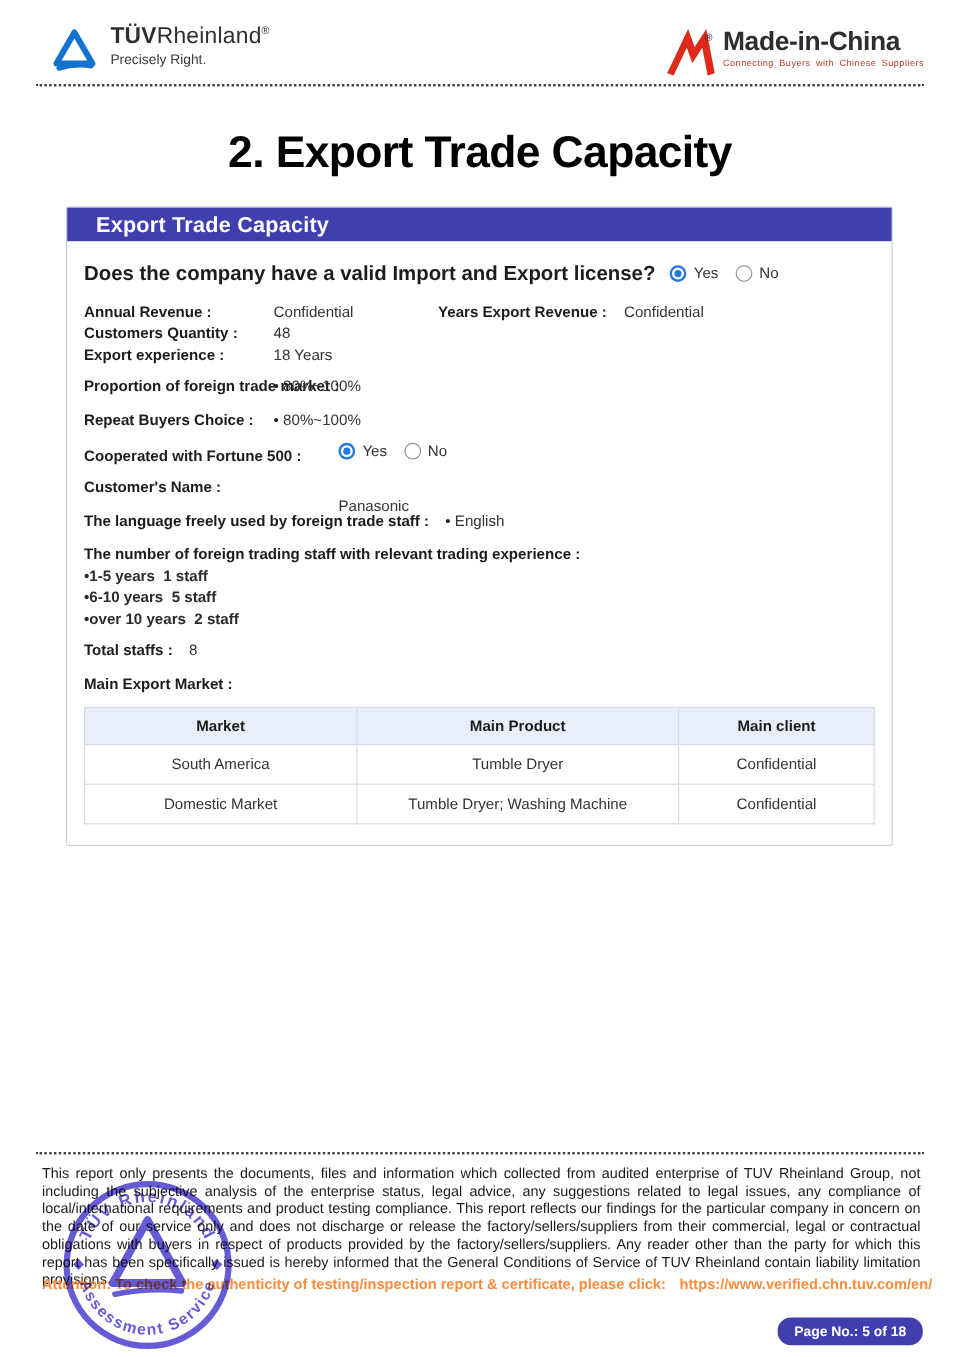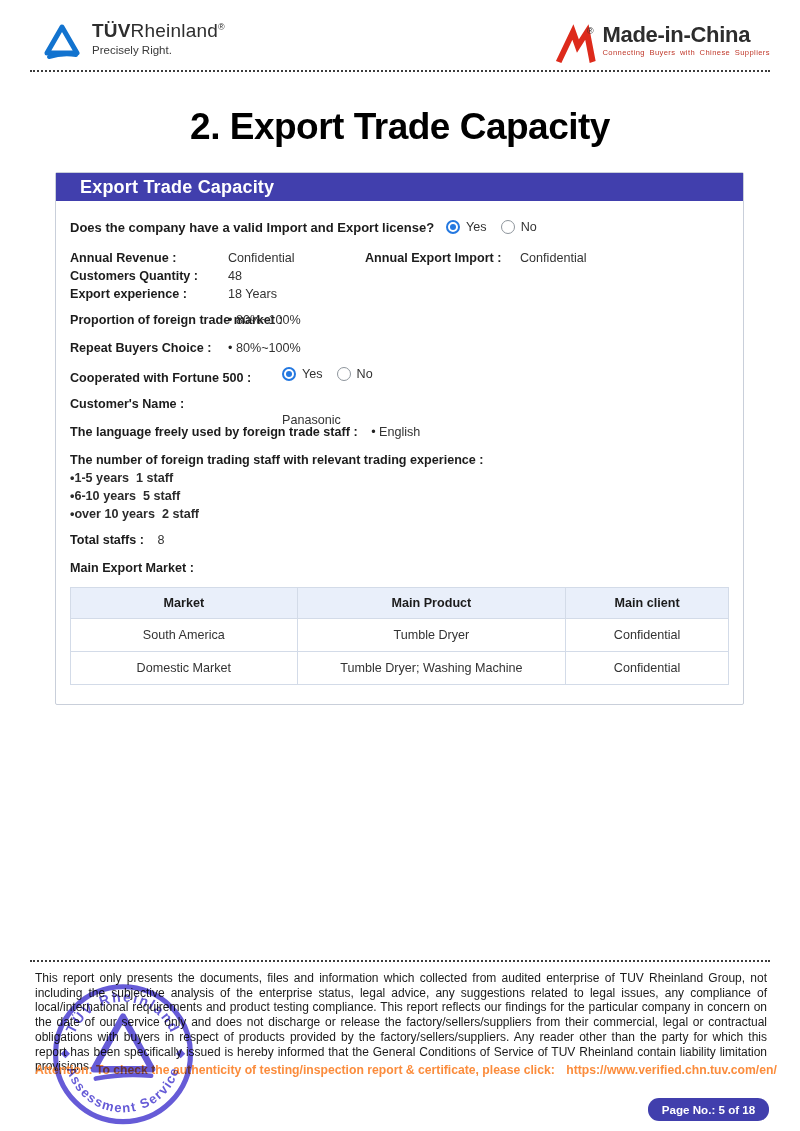--- a/index.html
+++ b/index.html
@@ -37,21 +37,21 @@
   }
   .panel-bar {
     height:28px; background:#413fad; color:#fff; display:flex; align-items:center;
     padding-left:24px; font-size:18px; font-weight:bold; letter-spacing:.2px;
   }
   .panel-body { padding:0 14px; font-size:12.6px; color:#2b2b2b; }
   .lbl { font-weight:bold; color:#1c1c1c; }
   .val { color:#333; }
   .row { position:relative; min-height:18px; }
   .row-license { margin-top:17px; display:flex; align-items:center; }
-  .row-license .lbl { font-size:13px; }
+  .row-license .lbl { font-size:17px; }
   .radio-group { display:flex; align-items:center; margin-left:12px; }
   .radio { display:inline-block; width:14px; height:14px; border-radius:50%; background:#fff; position:relative; }
   .radio.checked { border:2px solid #2478e0; }
   .radio.unchecked { border:1.5px solid #8e959c; }
   .radio-dot { position:absolute; inset:2px; border-radius:50%; background:#2478e0; }
   .radio-label { margin:0 14px 0 6px; color:#333; }
   .grid2 { margin-top:13px; line-height:18px; }
   .grid2 .line { position:relative; }
   .abs158 { position:absolute; left:158px; top:0; }
   .abs295 { position:absolute; left:295px; top:0; font-weight:bold; color:#1c1c1c; }
@@ -136,21 +136,21 @@
           <span class="radio-label">Yes</span>
           <span class="radio unchecked"></span>
           <span class="radio-label">No</span>
         </span>
       </div>
 
       <div class="grid2">
         <div class="line">
           <span class="lbl">Annual Revenue :</span>
           <span class="val abs158">Confidential</span>
-          <span class="abs295">Annual Export Import :</span>
+          <span class="abs295">Years Export Revenue :</span>
           <span class="val abs450">Confidential</span>
         </div>
         <div class="line">
           <span class="lbl">Customers Quantity :</span>
           <span class="val abs158">48</span>
         </div>
         <div class="line">
           <span class="lbl">Export experience :</span>
           <span class="val abs158">18 Years</span>
         </div>

